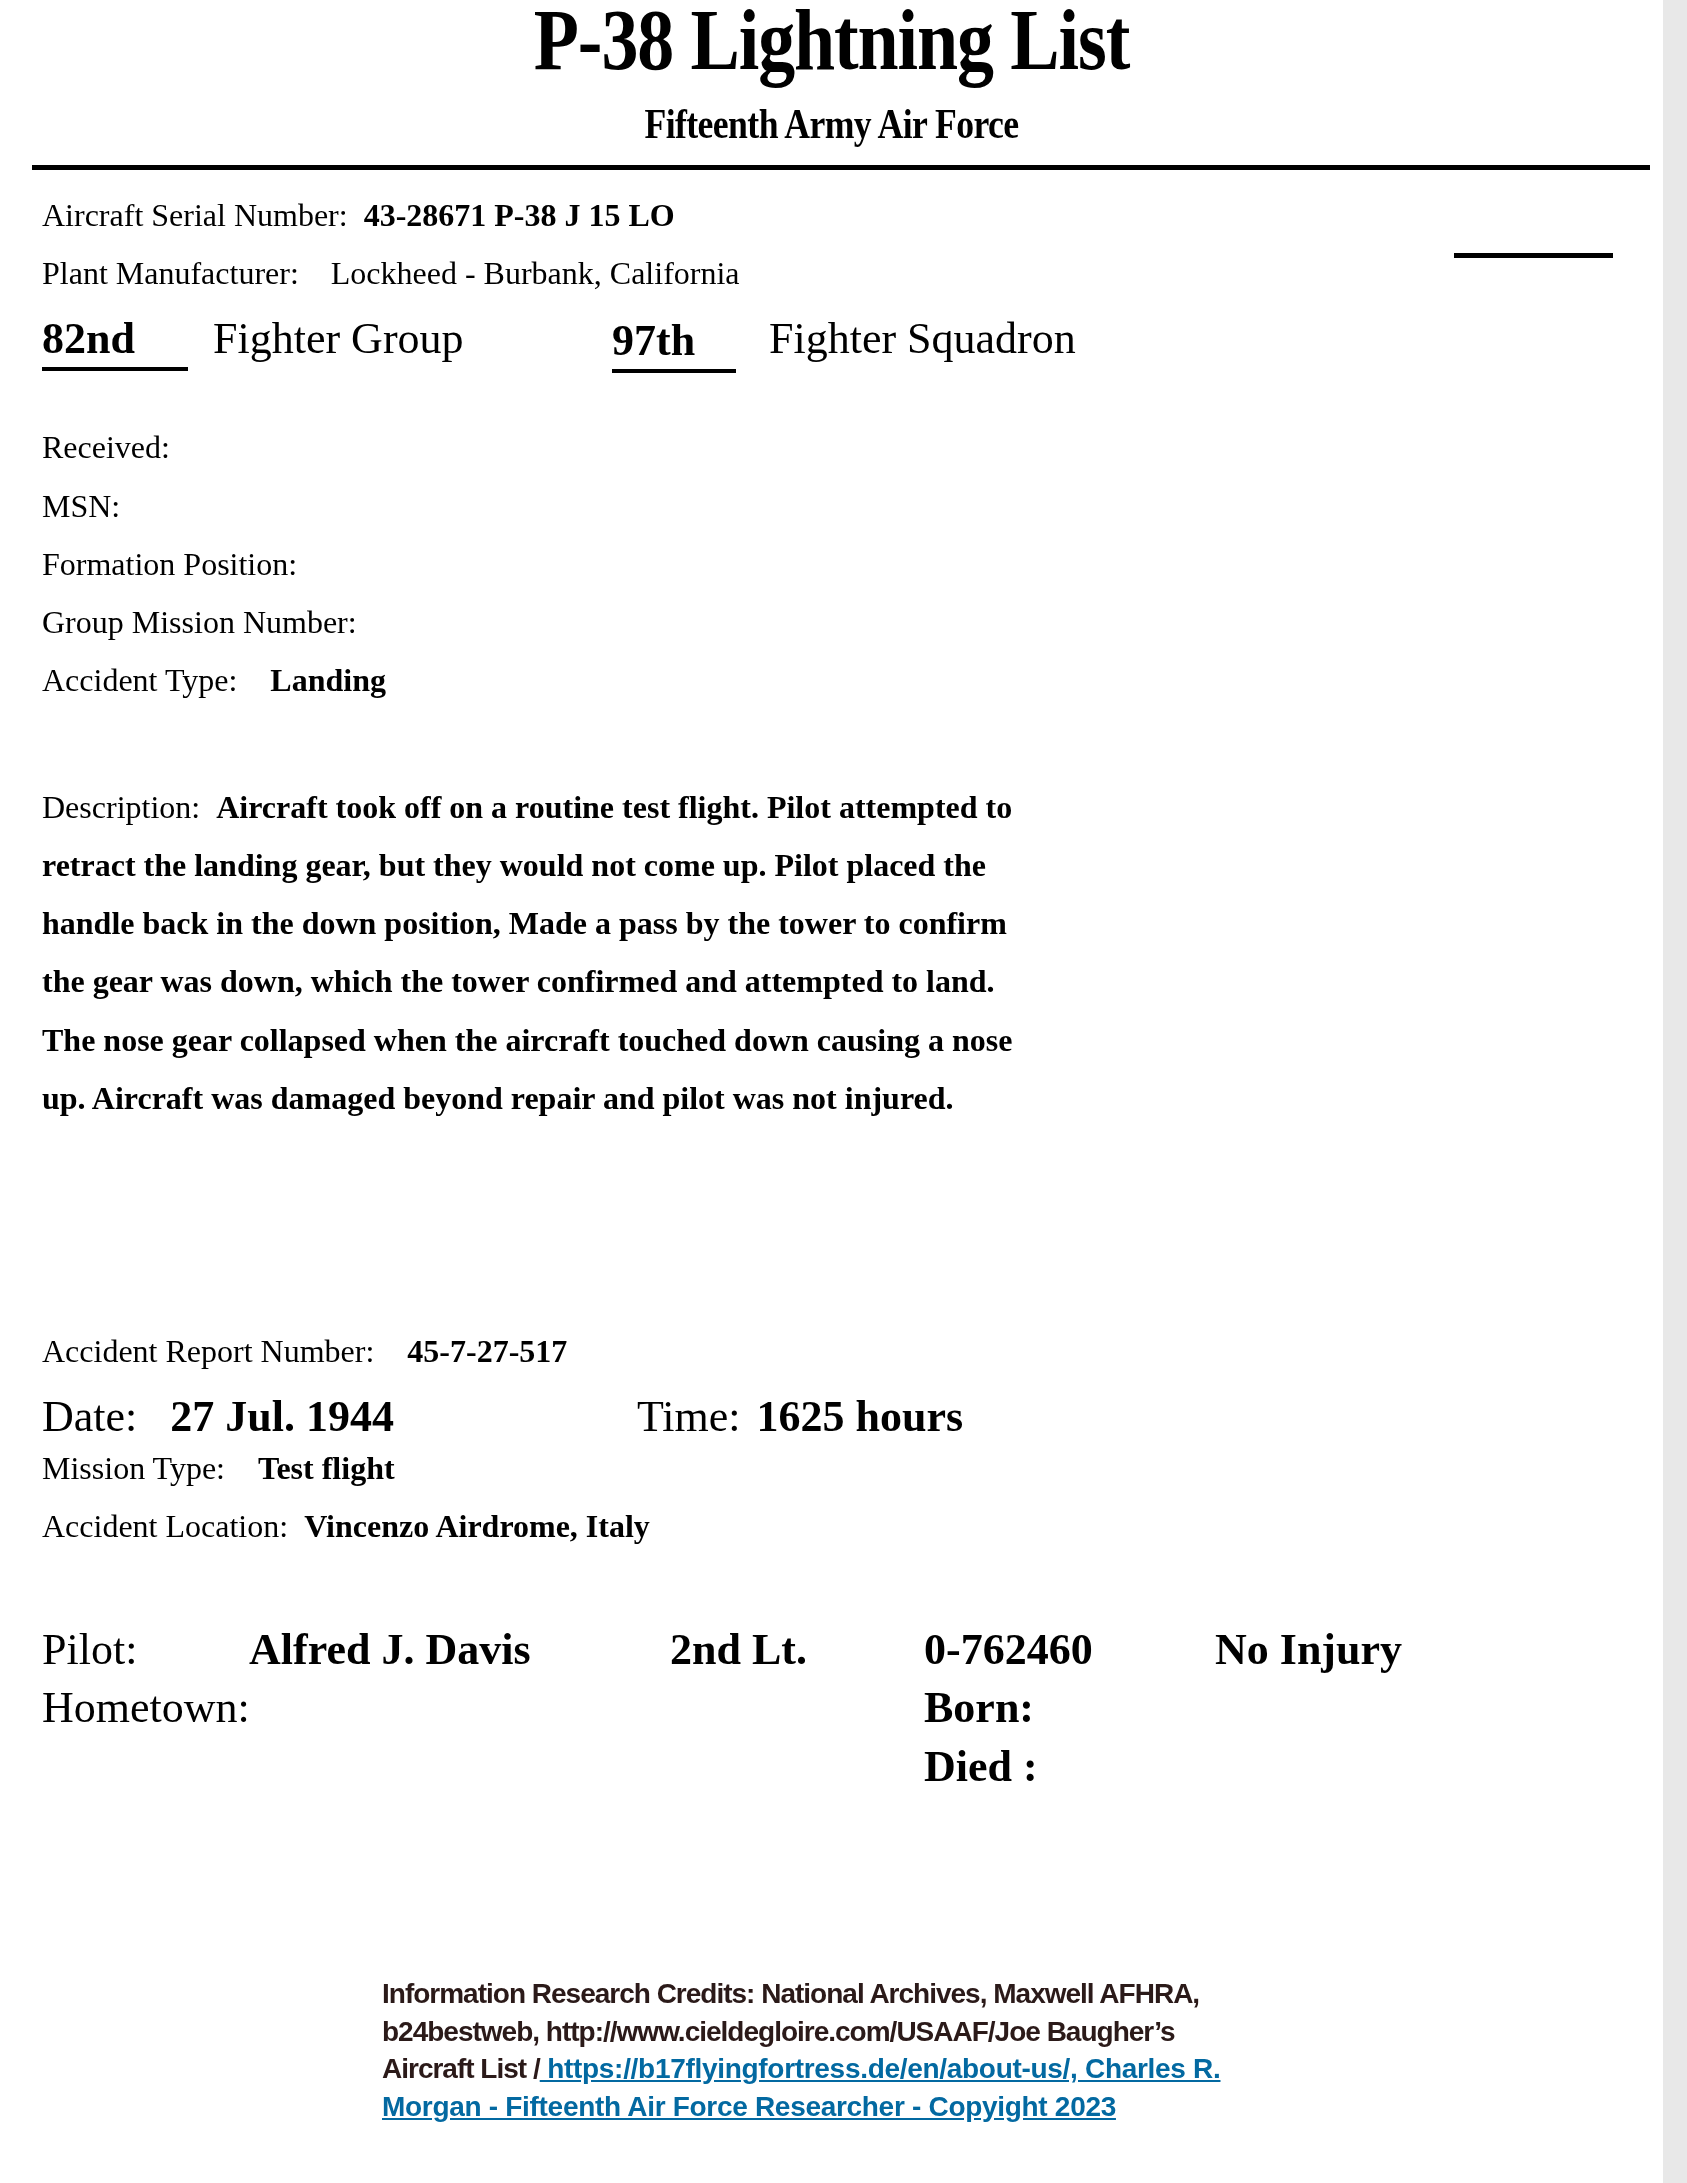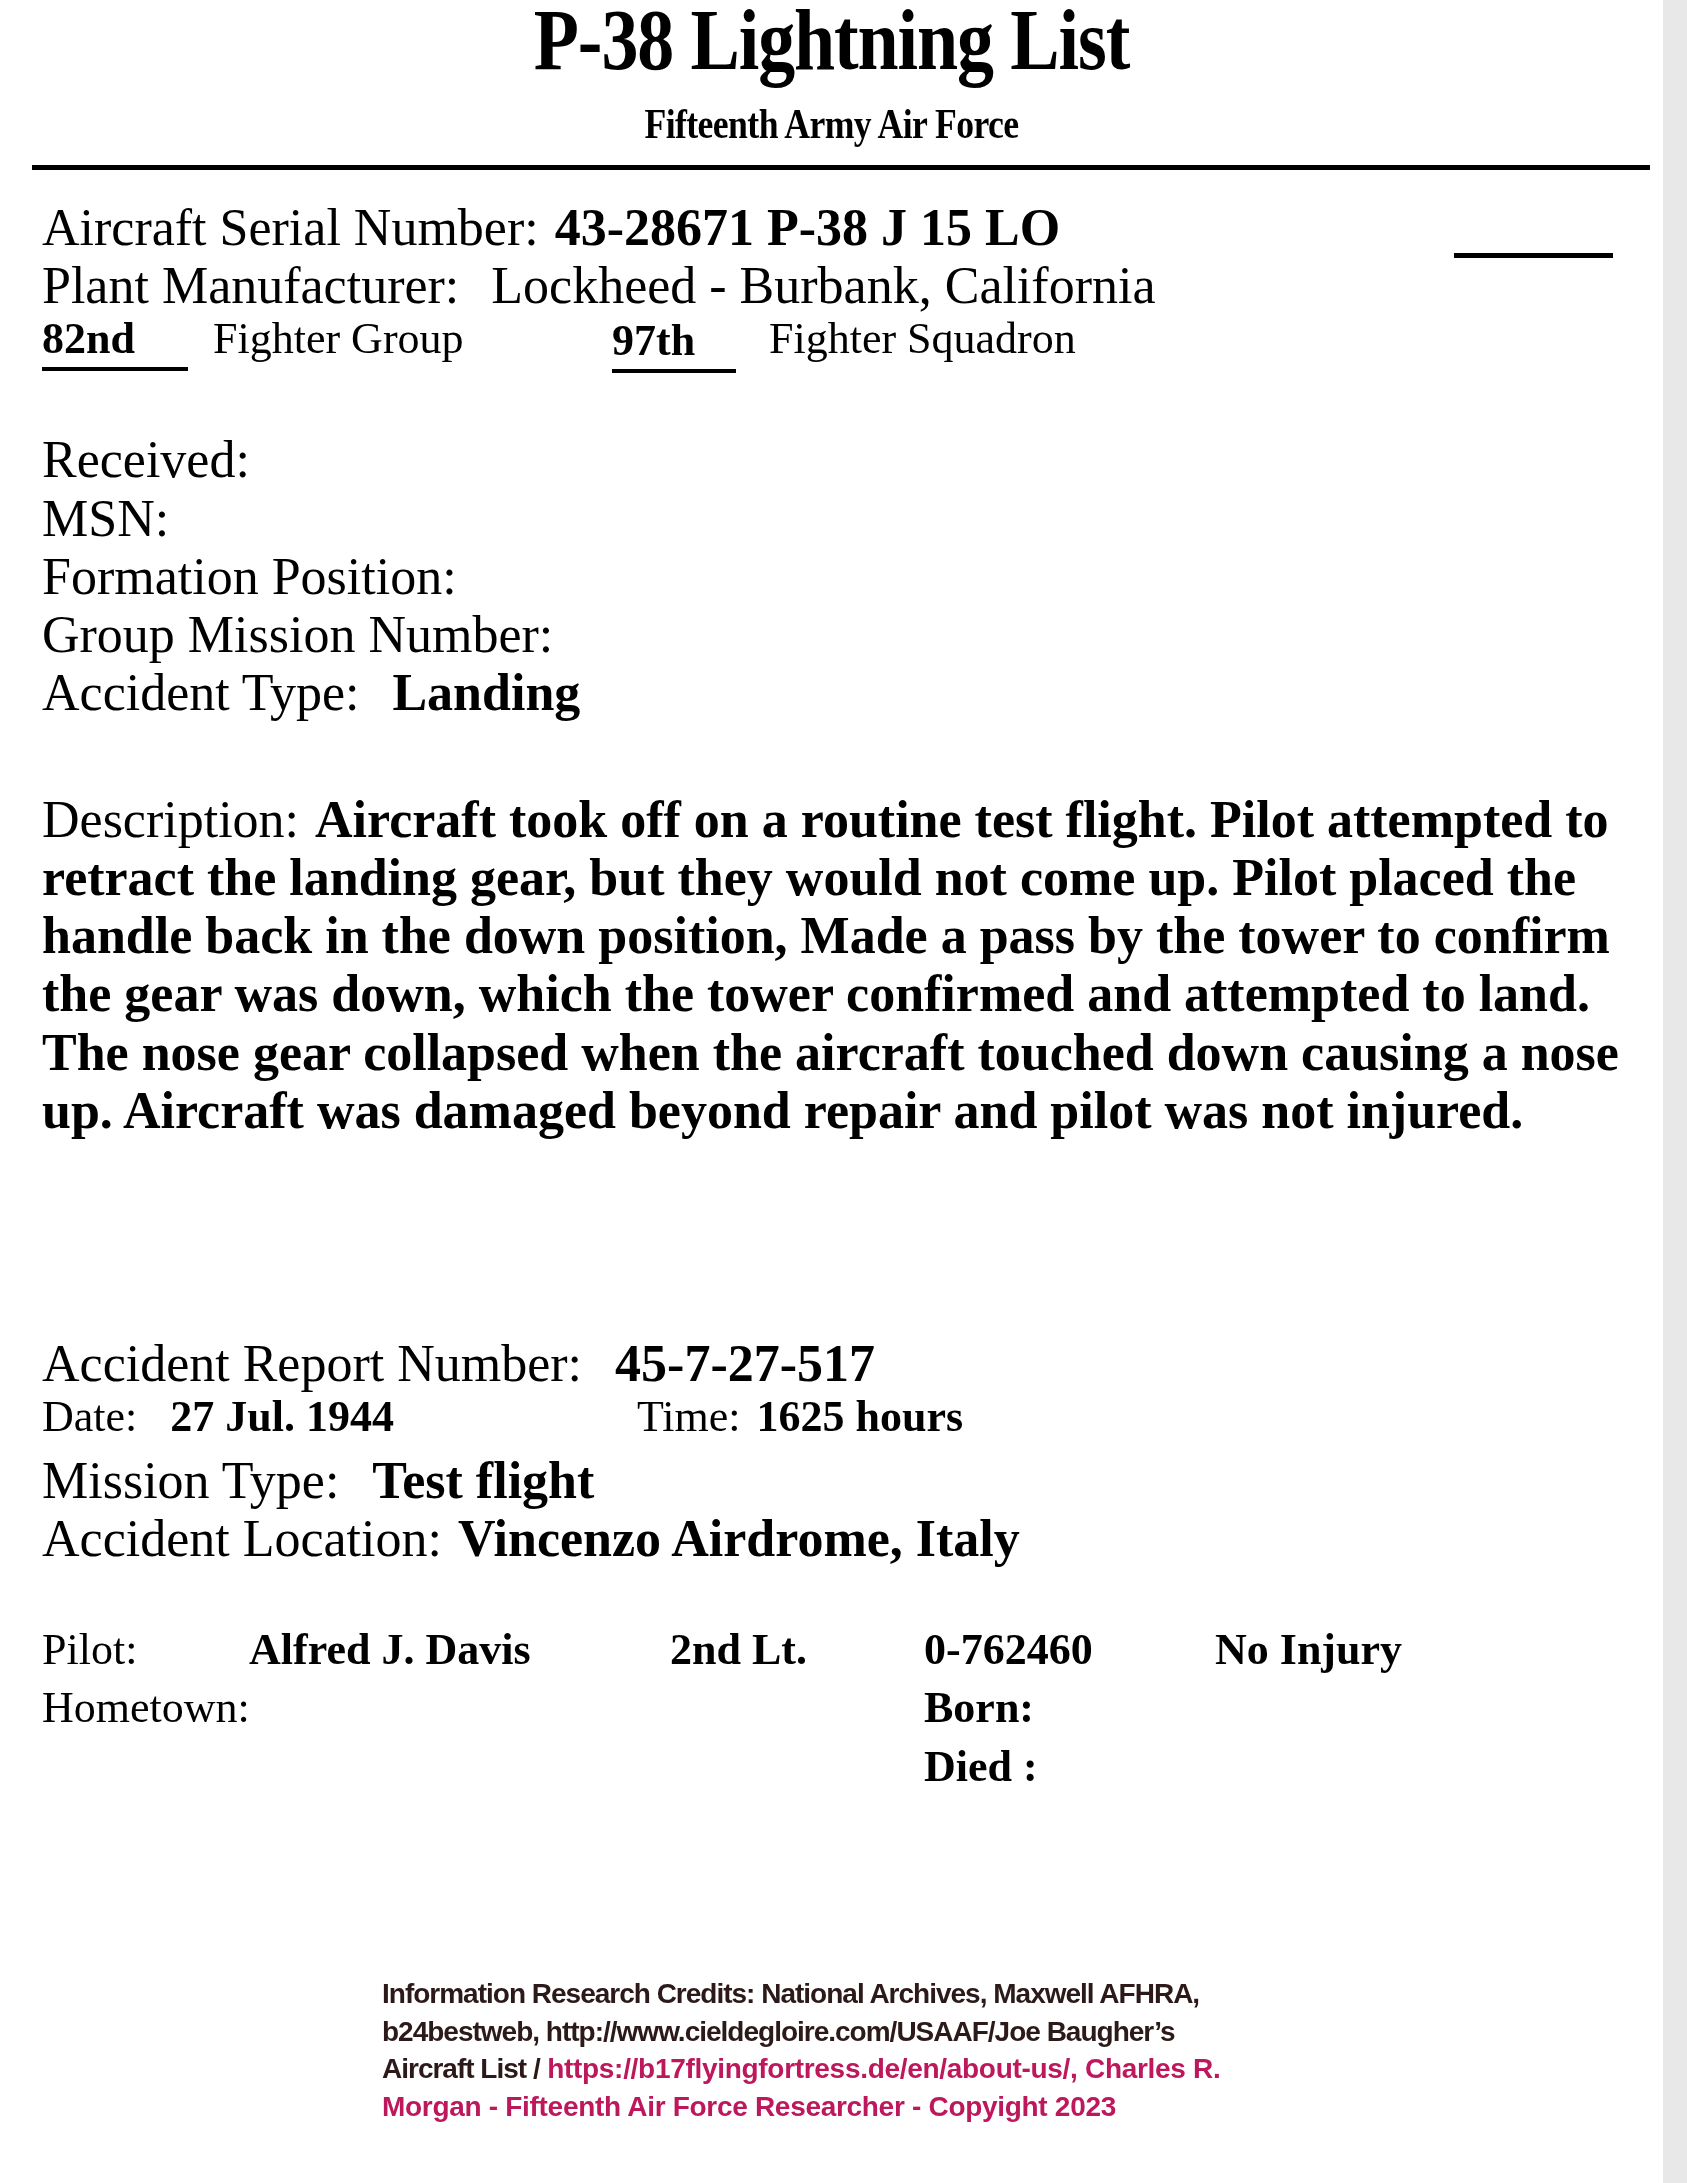--- a/index.html
+++ b/index.html
@@ -12,35 +12,35 @@
     font-size:87px;font-weight:bold;letter-spacing:-1.3px;
     transform:scaleX(0.85);transform-origin:50% 0;white-space:nowrap;line-height:1.1;
   }
   .subtitle{
     position:absolute;top:101px;left:0;width:100%;text-align:center;
     font-size:42px;font-weight:bold;letter-spacing:-0.7px;
     transform:scaleX(0.85);transform-origin:50% 0;white-space:nowrap;line-height:1.1;
   }
   .rule{position:absolute;top:165px;left:32px;width:1618px;height:4.6px;background:#000;}
   .blank-line{position:absolute;top:253px;left:1454px;width:159px;height:4.6px;background:#000;}
-  .row{position:absolute;left:42px;font-size:52px;line-height:1.25;white-space:nowrap;}
+  .row{position:absolute;left:42px;font-size:32px;line-height:1.25;white-space:nowrap;}
   .abs{position:absolute;font-size:44px;line-height:1.25;white-space:nowrap;}
   .b{font-weight:bold;}
   .gap-sm{margin-left:16px;}
   .gap-md{margin-left:33px;}
   .gap-lg{margin-left:32px;}
   .uline{display:inline-block;border-bottom:4.6px solid #000;padding-bottom:1px;}
   .pr-80{padding-right:53px;}
   .pr-62{padding-right:41px;}
   .footer-line{
     position:absolute;left:382px;font-family:"Liberation Sans", sans-serif;
     font-weight:bold;font-size:28px;line-height:1.2;white-space:nowrap;
   }
   .f-dark{color:#2b1a19;letter-spacing:-1px;}
-  .f-black{color:#be185d;letter-spacing:-0.3px;}
+  .f-black{color:#0369a1;letter-spacing:-0.3px;text-decoration:underline;}
 </style>
 </head>
 <body>
 
 <div class="page">
 
   <div class="title">P-38 Lightning List</div>
   <div class="subtitle">Fifteenth Army Air Force</div>
   <div class="rule"></div>
   <div class="blank-line"></div>

